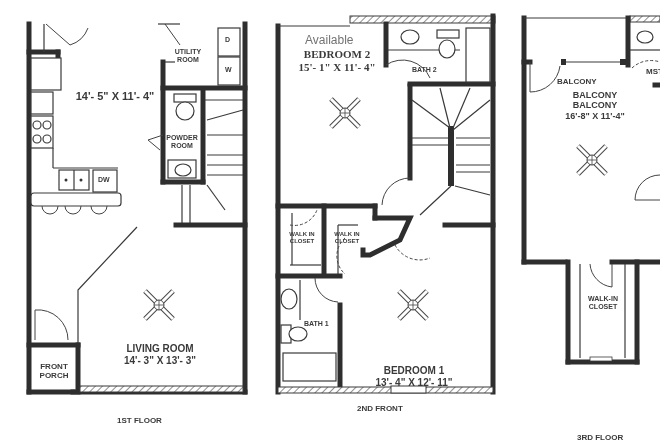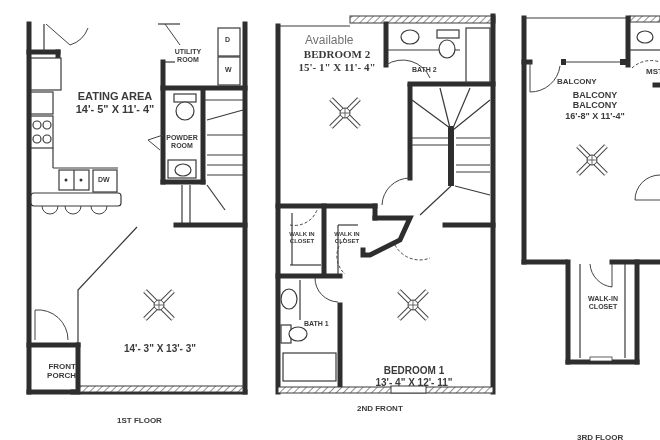--- a/index.html
+++ b/index.html
@@ -172,38 +172,38 @@
     <line class="wall-thin" x1="625" y1="264" x2="625" y2="358"></line>
     <path class="door" d="M590 264 A25 25 0 0 0 612 287 L612 264"></path>
     <rect x="590" y="357" width="22" height="4" fill="#fff" stroke="#3a3a3a" stroke-width="0.8"></rect>
     <use href="#fan" x="592" y="160"></use>
   </g>
 </svg>
 
 <span class="avail" style="left:305px;top:33px;">Available</span>
 
 <div class="overlay-text" style="left:60px;top:90px;width:110px;font-size:11px;">
-  <div>EATING AREA</div>
   <div>14'- 5" X 11'- 4"</div>
 </div>
 <div class="overlay-text" style="left:168px;top:48px;width:40px;font-size:7px;">
   <div>UTILITY</div>
   <div>ROOM</div>
 </div>
 <span class="overlay-text" style="left:225px;top:36px;font-size:7px;">D</span>
 <span class="overlay-text" style="left:225px;top:66px;font-size:7px;">W</span>
 <span class="overlay-text" style="left:98px;top:176px;font-size:7px;">DW</span>
 <div class="overlay-text" style="left:162px;top:134px;width:40px;font-size:7px;">
   <div>POWDER</div>
   <div>ROOM</div>
 </div>
 <div class="overlay-text" style="left:105px;top:343px;width:110px;font-size:10px;">
+  <div>LIVING ROOM</div>
   <div>14'- 3" X 13'- 3"</div>
 </div>
-<div class="overlay-text" style="left:32px;top:362px;width:44px;font-size:8px;text-align:right;">
+<div class="overlay-text" style="left:32px;top:362px;width:44px;font-size:8px;">
   <div>FRONT</div>
   <div>PORCH</div>
 </div>
 <span class="floor-label" style="left:117px;top:416px;">1ST FLOOR</span>
 
 <div class="overlay-text" style="left:292px;top:48px;width:90px;font-size:11px;font-family:Liberation Serif, serif;">
   <div>BEDROOM 2</div>
   <div>15'- 1" X 11'- 4"</div>
 </div>
 <span class="overlay-text" style="left:412px;top:66px;font-size:7px;">BATH 2</span>

